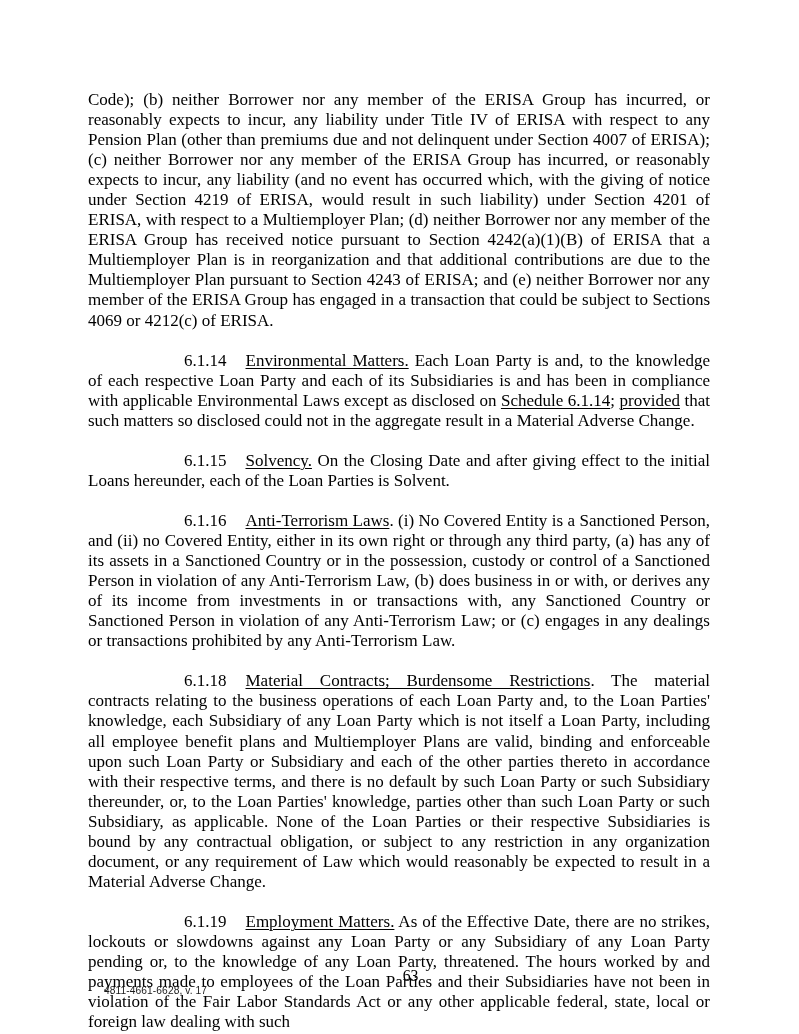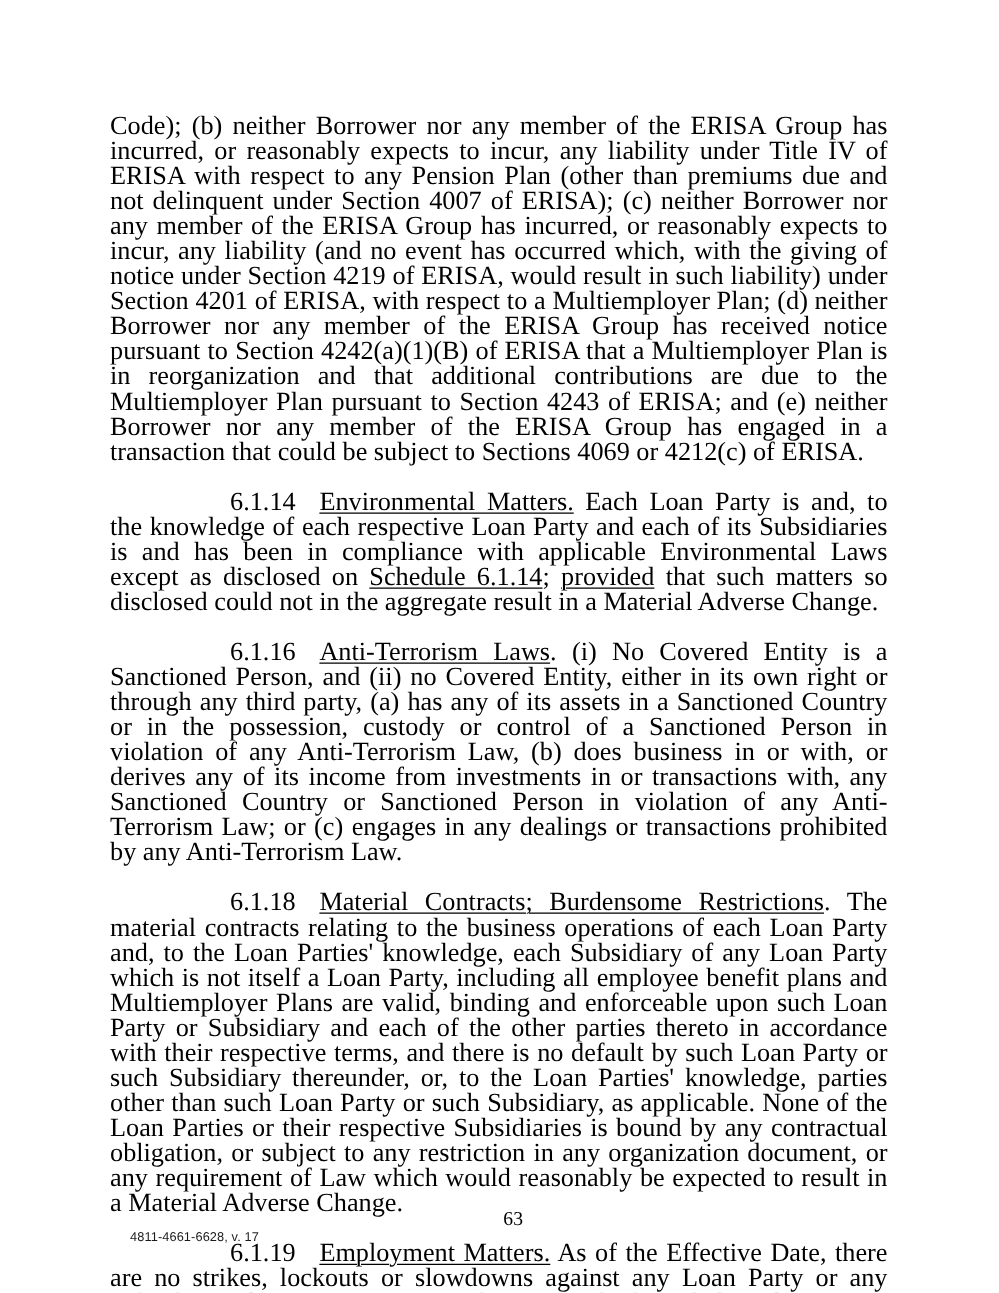--- a/index.html
+++ b/index.html
@@ -20,21 +20,21 @@
     box-sizing: border-box;
   }
   .content {
     position: absolute;
     left: 88px;
     top: 90px;
     width: 622px;
   }
   p.para {
     margin: 0 0 0 0;
-    font-size: 21px;
+    font-size: 17px;
     line-height: 20.05px;
     text-align: justify;
     text-justify: inter-word;
     hyphens: none;
     -webkit-hyphens: none;
   }
   p.spacer-after {
     margin-bottom: 20.05px;
   }
   .sec-indent {
@@ -78,20 +78,21 @@
 <body>
 
 <div class="page">
 
   <div class="content">
 
     <p class="para spacer-after"><span>Code); (b) neither Borrower nor any member of the ERISA Group has incurred, or reasonably expects to incur, any liability under Title IV of ERISA with respect to any Pension Plan (other than premiums due and not delinquent under Section 4007 of ERISA); (c) neither Borrower nor any member of the ERISA Group has incurred, or reasonably expects to incur, any liability (and no event has occurred which, with the giving of notice under Section 4219 of ERISA, would result in such liability) under Section 4201 of ERISA, with respect to a Multiemployer Plan; (d) neither Borrower nor any member of the ERISA Group has received notice pursuant to Section 4242(a)(1)(B) of ERISA that a Multiemployer Plan is in reorganization and that additional contributions are due to the Multiemployer Plan pursuant to Section 4243 of ERISA; and (e) neither Borrower nor any member of the ERISA Group has engaged in a transaction that could be subject to Sections 4069 or 4212(c) of ERISA.</span></p>
 
     <p class="para spacer-after"><span class="sec-indent"></span><span class="sec-num">6.1.14</span><span class="sec-gap"></span><u>Environmental Matters.</u><span> Each Loan Party is and, to the knowledge of each respective Loan Party and each of its Subsidiaries is and has been in compliance with applicable Environmental Laws except as disclosed on </span><u>Schedule 6.1.14</u><span>; </span><u>provided</u><span> that such matters so disclosed could not in the aggregate result in a Material Adverse Change.</span></p>
 
+    <p class="para spacer-after"><span class="sec-indent"></span><span class="sec-num">6.1.15</span><span class="sec-gap"></span><u>Solvency.</u><span> On the Closing Date and after giving effect to the initial Loans hereunder, each of the Loan Parties is Solvent.</span></p>
 
     <p class="para spacer-after"><span class="sec-indent"></span><span class="sec-num">6.1.16</span><span class="sec-gap"></span><u>Anti-Terrorism Laws</u><span>. (i) No Covered Entity is a Sanctioned Person, and (ii) no Covered Entity, either in its own right or through any third party, (a) has any of its assets in a Sanctioned Country or in the possession, custody or control of a Sanctioned Person in violation of any Anti-Terrorism Law, (b) does business in or with, or derives any of its income from investments in or transactions with, any Sanctioned Country or Sanctioned Person in violation of any Anti-Terrorism Law; or (c) engages in any dealings or transactions prohibited by any Anti-Terrorism Law.</span></p>
 
 
     <p class="para spacer-after"><span class="sec-indent"></span><span class="sec-num">6.1.18</span><span class="sec-gap"></span><u>Material Contracts; Burdensome Restrictions</u><span>. The material contracts relating to the business operations of each Loan Party and, to the Loan Parties' knowledge, each Subsidiary of any Loan Party which is not itself a Loan Party, including all employee benefit plans and Multiemployer Plans are valid, binding and enforceable upon such Loan Party or Subsidiary and each of the other parties thereto in accordance with their respective terms, and there is no default by such Loan Party or such Subsidiary thereunder, or, to the Loan Parties' knowledge, parties other than such Loan Party or such Subsidiary, as applicable.  None of the Loan Parties or their respective Subsidiaries is bound by any contractual obligation, or subject to any restriction in any organization document, or any requirement of Law which would reasonably be expected to result in a Material Adverse Change.</span></p>
 
     <p class="para"><span class="sec-indent"></span><span class="sec-num">6.1.19</span><span class="sec-gap"></span><u>Employment Matters.</u><span>  As of the Effective Date, there are no strikes, lockouts or slowdowns against any Loan Party or any Subsidiary of any Loan Party pending or, to the knowledge of any Loan Party, threatened.  The hours worked by and payments made to employees of the Loan Parties and their Subsidiaries have not been in violation of the Fair Labor Standards Act or any other applicable federal, state, local or foreign law dealing with such</span></p>
 
   </div>
 

